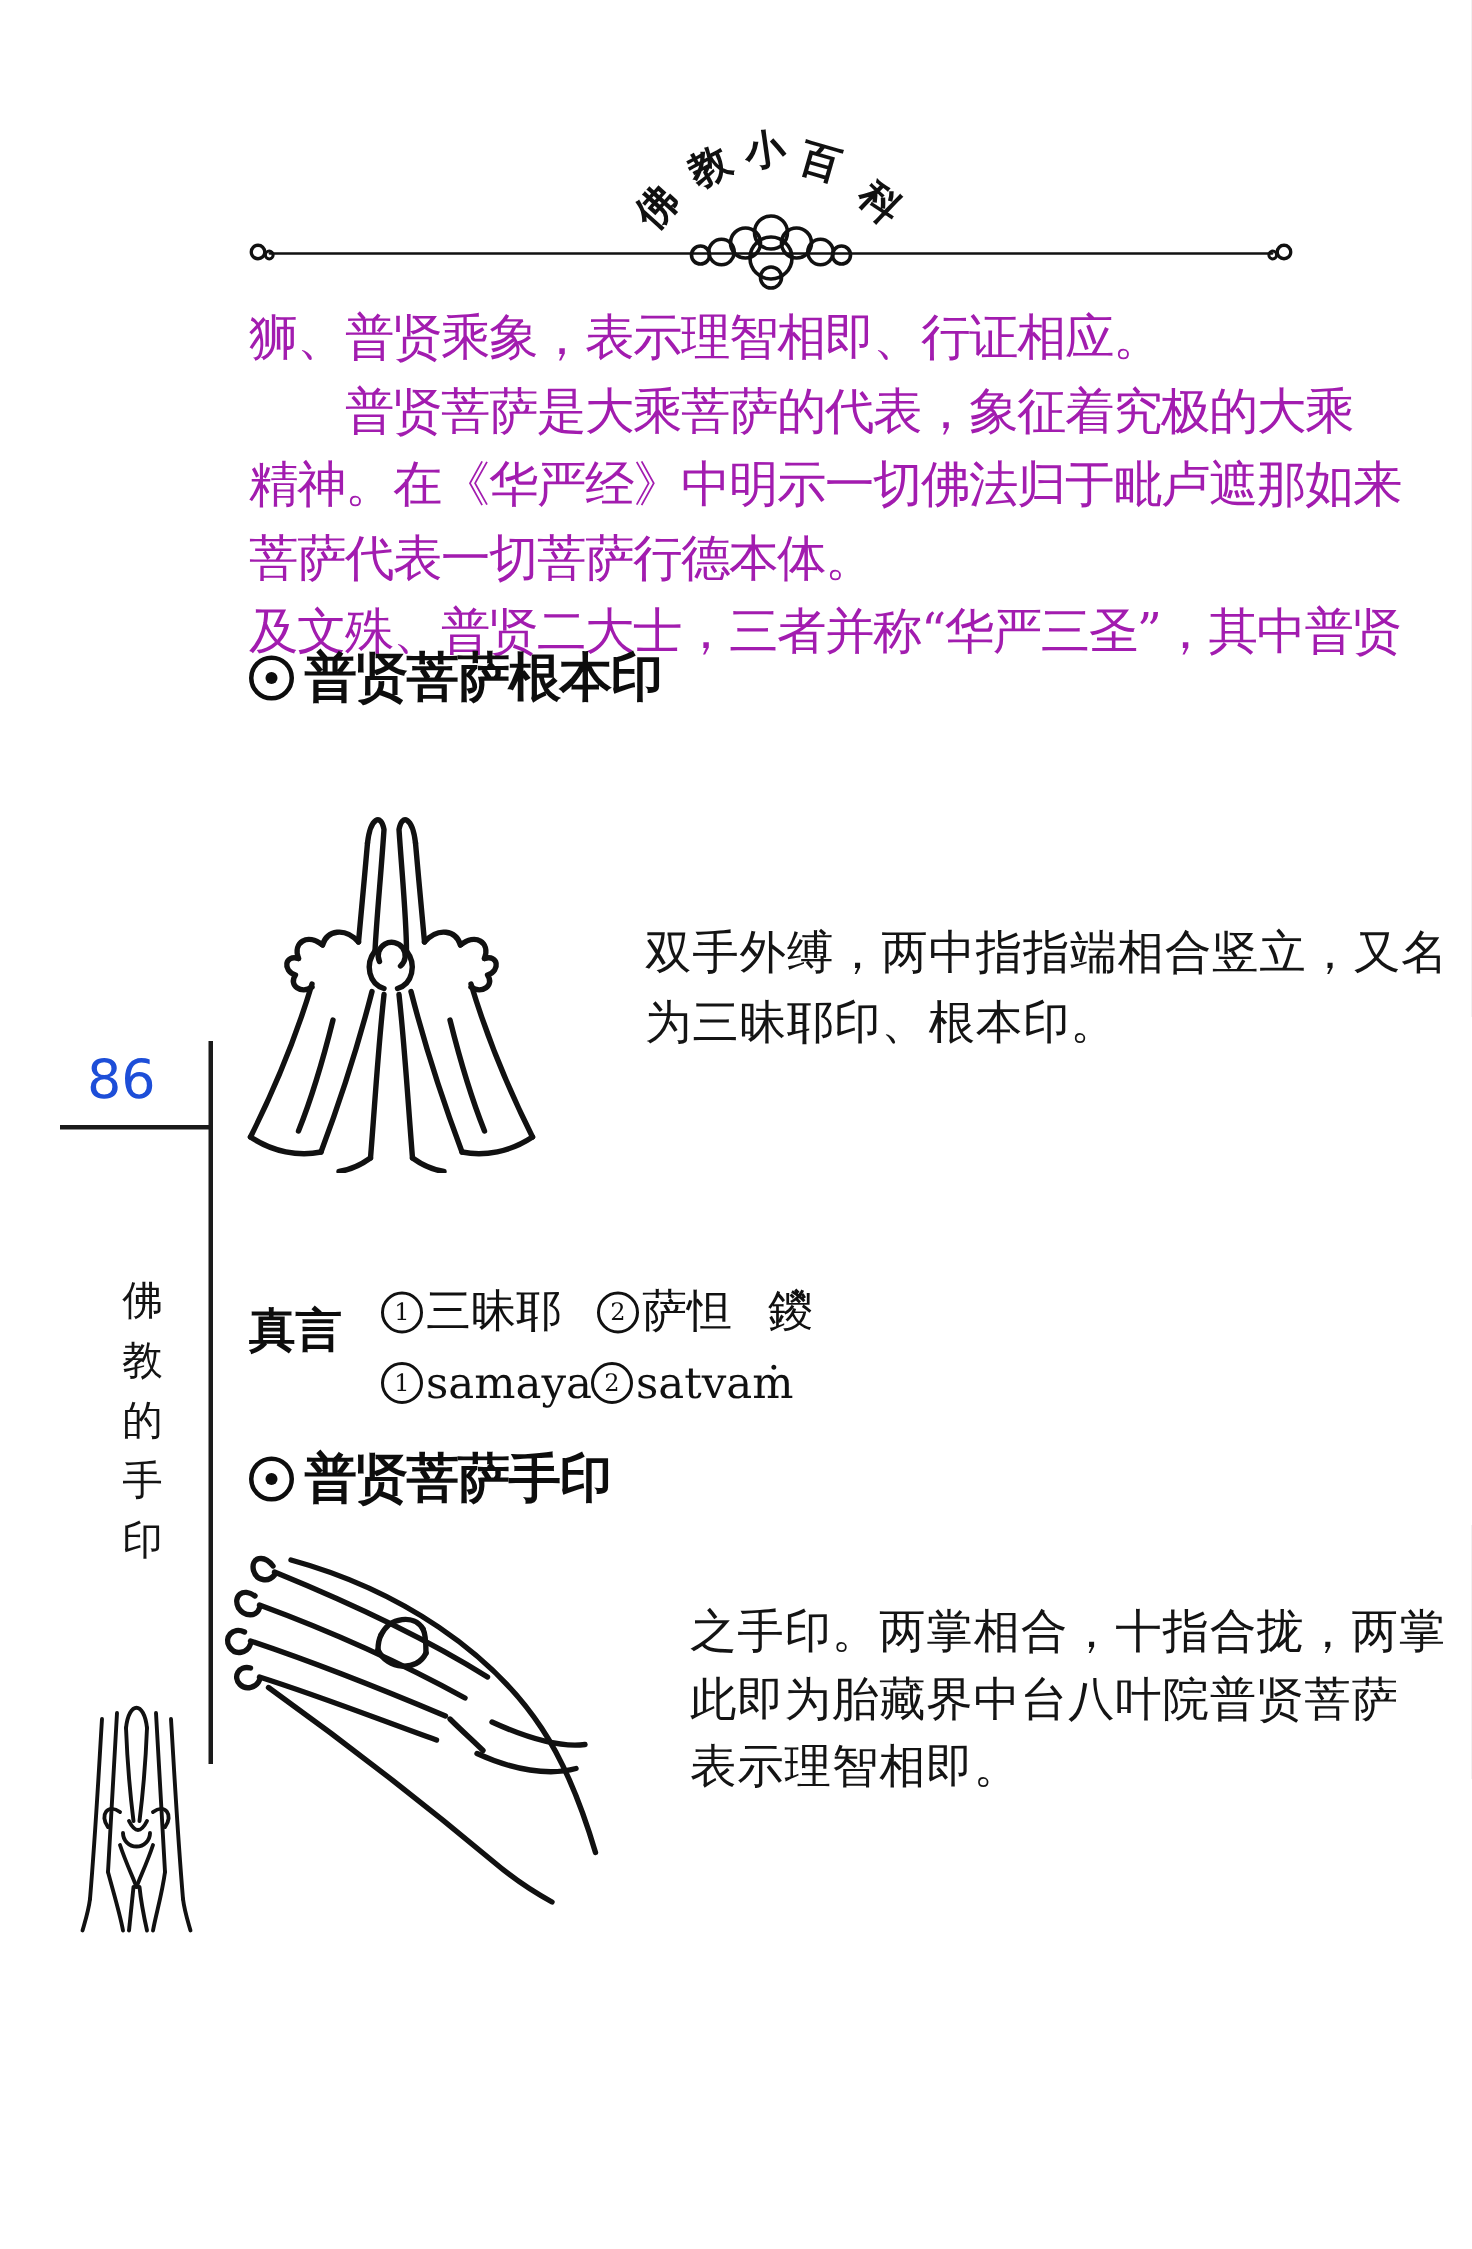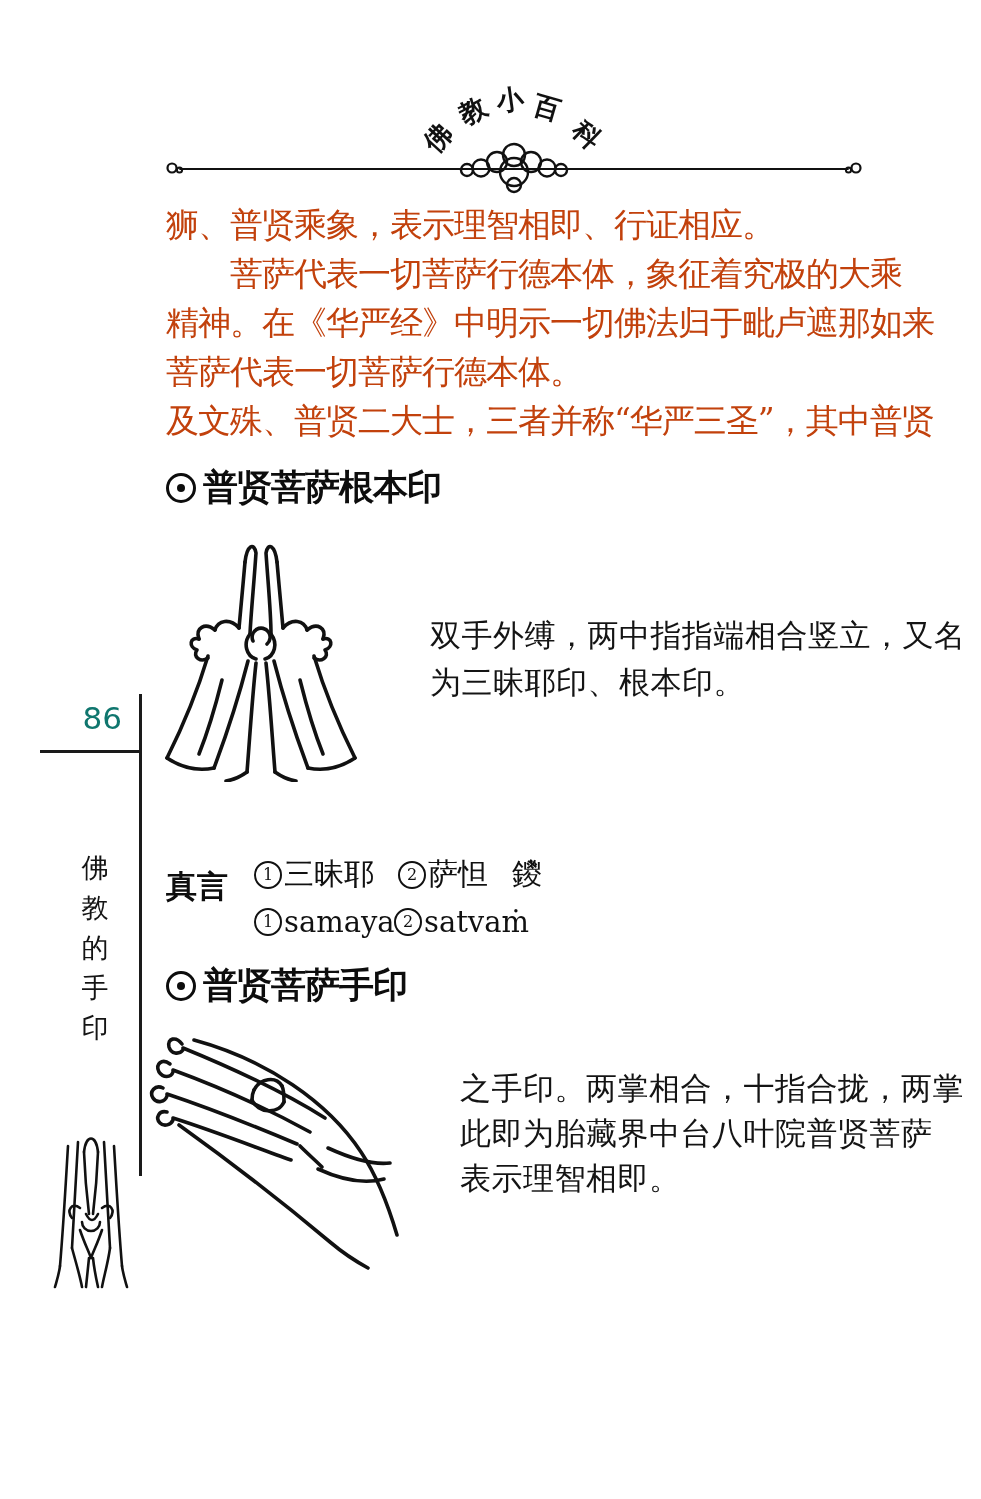--- a/index.html
+++ b/index.html
@@ -13,21 +13,21 @@
   .arc-ch {
     position:absolute; transform:translate(-50%,-50%);
     font-family:"DejaVu Sans","Liberation Sans",sans-serif;
     font-weight:bold; font-size:27px; color:#111; white-space:nowrap;
   }
   
   .divider-svg { position:absolute; left:164px; top:142px; }
   
   .intro {
     position:absolute; left:166px; top:200px; width:716px;
-    font-size:33px; line-height:49px; letter-spacing:-1px; color:#c2410c;
+    font-size:33px; line-height:49px; letter-spacing:-1px; color:#a21caf;
   }
   .intro div { white-space:nowrap; }
   
   .heading {
     position:absolute; left:166px; display:flex; align-items:center; gap:7px;
     font-family:"DejaVu Sans","Liberation Sans",sans-serif;
     font-weight:bold; font-size:35px; letter-spacing:-1px; color:#0d0d0d;
     white-space:nowrap;
   }
   .odot {
@@ -59,23 +59,23 @@
     display:inline-flex; align-items:center; justify-content:center;
     font-size:16px; font-family:"DejaVu Serif",serif; flex:0 0 auto;
     line-height:1;
   }
   .roman-row { position:absolute; left:166px; top:905px; height:42px; }
   .r-item { position:absolute; top:0; font-size:29px; white-space:nowrap;
     display:flex; align-items:center; gap:2px;
     font-family:"DejaVu Serif","Liberation Serif",serif; }
   
   .page-num {
-    position:absolute; left:58px; top:700px; width:64px; text-align:right;
-    font-size:31px; font-family:"DejaVu Sans","Liberation Sans",sans-serif;
-    color:#0f766e;
+    position:absolute; left:58px; top:700px; width:64px; text-align:left;
+    font-size:36px; font-family:"DejaVu Sans","Liberation Sans",sans-serif;
+    color:#1d4ed8;
   }
   .side-hrule { position:absolute; left:40px; top:750px; width:101px; height:3px; background:#1a1a1a; }
   .side-vrule { position:absolute; left:139px; top:694px; width:3px; height:482px; background:#1a1a1a; }
   .v-title { position:absolute; left:79px; top:848px; width:32px; text-align:center; }
   .v-title div { font-size:27px; line-height:40px; color:#141414;
     font-family:"DejaVu Serif",serif; }
   
   .illus { position:absolute; }
   .illus path, .illus circle { fill:none; stroke:#111; stroke-linecap:round; stroke-linejoin:round; }
 </style>
@@ -106,27 +106,27 @@
       <circle cx="350" cy="30" r="14" fill="#fff"></circle>
       <circle cx="333" cy="20" r="10" fill="#fff"></circle>
       <circle cx="367" cy="20" r="10" fill="#fff"></circle>
       <circle cx="350" cy="13" r="11" fill="#fff"></circle>
       <circle cx="350" cy="43" r="7" fill="#fff"></circle>
     </g>
   </svg>
 
   <div class="intro">
     <div>狮、普贤乘象，表示理智相即、行证相应。</div>
-    <div>　　菩萨代表一切菩萨行德本体，象征着究极的大乘</div>
+    <div>　　普贤菩萨是大乘菩萨的代表，象征着究极的大乘</div>
     <div>精神。在《华严经》中明示一切佛法归于毗卢遮那如来</div>
     <div>菩萨代表一切菩萨行德本体。</div>
     <div>及文殊、普贤二大士，三者并称“华严三圣”，其中普贤</div>
   </div>
 
-  <div class="heading" style="top:464px;align-items:center;">
+  <div class="heading" style="top:428px;align-items:center;">
     <span class="odot"></span>
     <span>普贤菩萨根本印</span>
   </div>
 
   <svg class="illus" style="left:150px; top:528px;" width="222" height="254" viewBox="0 0 222 254">
     <g stroke-width="3.6">
 
       <path d="M95,34 C93,56 91,80 89,100"></path>
       <path d="M95,34 C97,17 104,14 106,25 C104,55 101,85 100,106"></path>
       <path d="M127,34 C129,56 131,80 133,100"></path>

